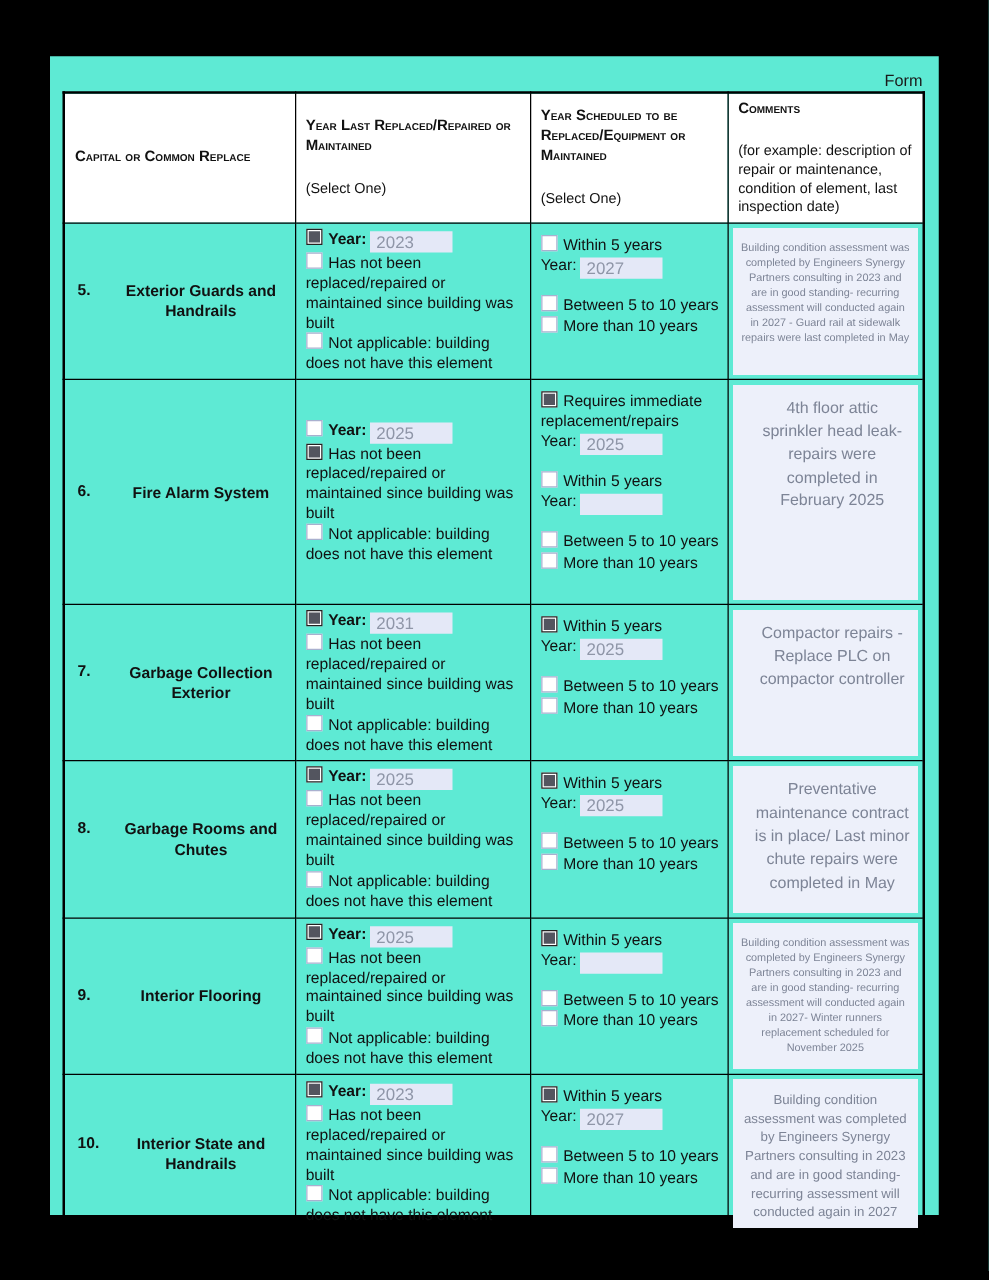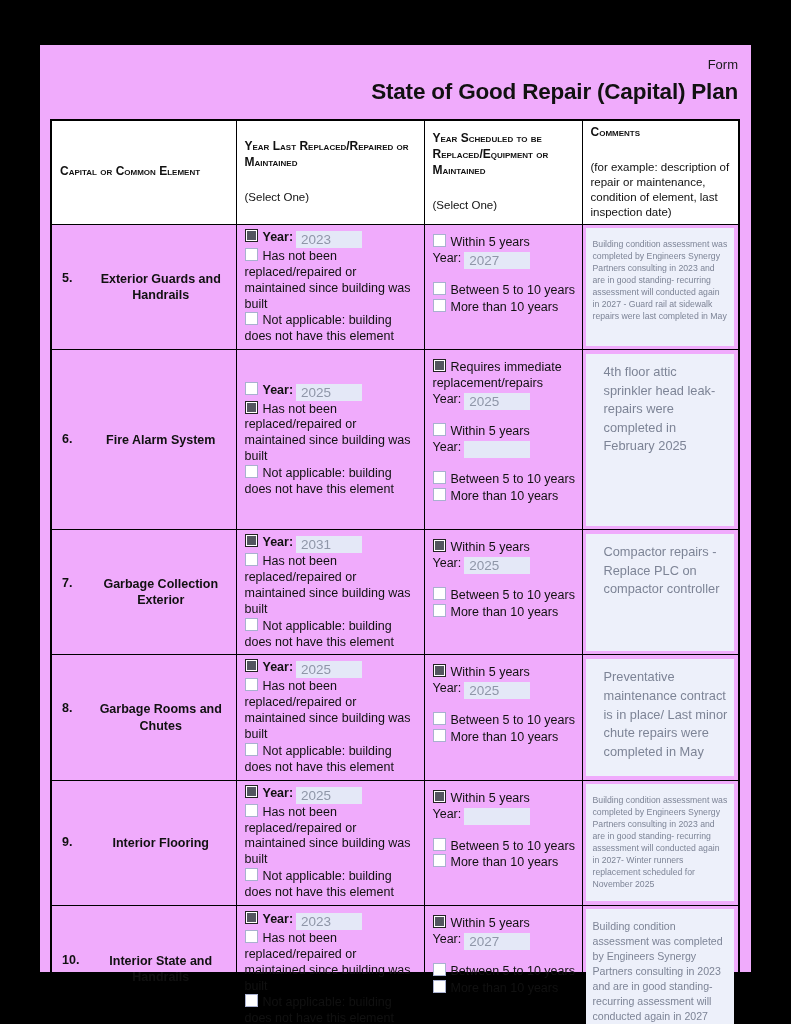--- a/index.html
+++ b/index.html
@@ -3,21 +3,21 @@
 <meta charset="utf-8">
 <style>
   html,body{margin:0;padding:0;}
   body{
     width:791px;height:1024px;background:#000;
     font-family:"Liberation Sans", sans-serif;
     position:relative;overflow:hidden;
   }
   .page{
     position:absolute;left:40px;top:45px;width:711px;height:927px;
-    background:#f0abfc;box-sizing:border-box;padding:12px 13px 0 10px;
+    background:#5eead4;box-sizing:border-box;padding:12px 13px 0 10px;
   }
   .form-label{
     text-align:right;font-size:13px;color:#1a1a1a;line-height:1.2;
   }
   .doc-title{
     text-align:right;font-size:22.5px;font-weight:bold;color:#111;
     margin:6px 0 14px 0;letter-spacing:-0.2px;
   }
   table.sgr{
     border-collapse:collapse;table-layout:fixed;width:688px;
@@ -57,44 +57,44 @@
     display:inline-block;background:var(--hl-bg);color:var(--val-text);
     min-width:56px;height:17px;line-height:17px;padding:0 5px;
     font-size:13.5px;vertical-align:-3px;margin-left:3px;font-weight:normal;
   }
   .ylabel-b{font-weight:bold;}
   .optblock{margin:0;}
   .gap{height:13px;}
   td.comment{
     vertical-align:top;padding:4px;background:var(--comment-bg);
     background-clip:content-box;
+    text-align:center;
   }
   .ctext{color:var(--comment-text);padding:9px 6px 4px 6px;}
   .c-small{font-size:8.7px;line-height:1.38;}
   .c-medium{font-size:10.6px;line-height:1.42;}
   .c-large{font-size:12.8px;line-height:1.45;padding-left:17px;}
 </style>
 </head>
 <body>
 
 <div class="page">
   <div class="form-label">Form</div>
-  <div class="doc-title">State of Good Repair (Capital) Plan</div>
 
   <table class="sgr">
     <colgroup>
       <col style="width:185px">
         <col style="width:188px">
         <col style="width:158px">
         <col style="width:157px">
     </colgroup>
     <thead>
       <tr>
         <th>
-          <div class="hb">Capital or Common Element</div>
+          <div class="hb">Capital or Common Replace</div>
         </th>
         <th>
           <div class="hb">Year Last Replaced/Repaired or Maintained</div>
           <div class="hs">(Select One)</div>
         </th>
         <th>
           <div class="hb">Year Scheduled to be Replaced/Equipment or Maintained</div>
           <div class="hs">(Select One)</div>
         </th>
         <th>

